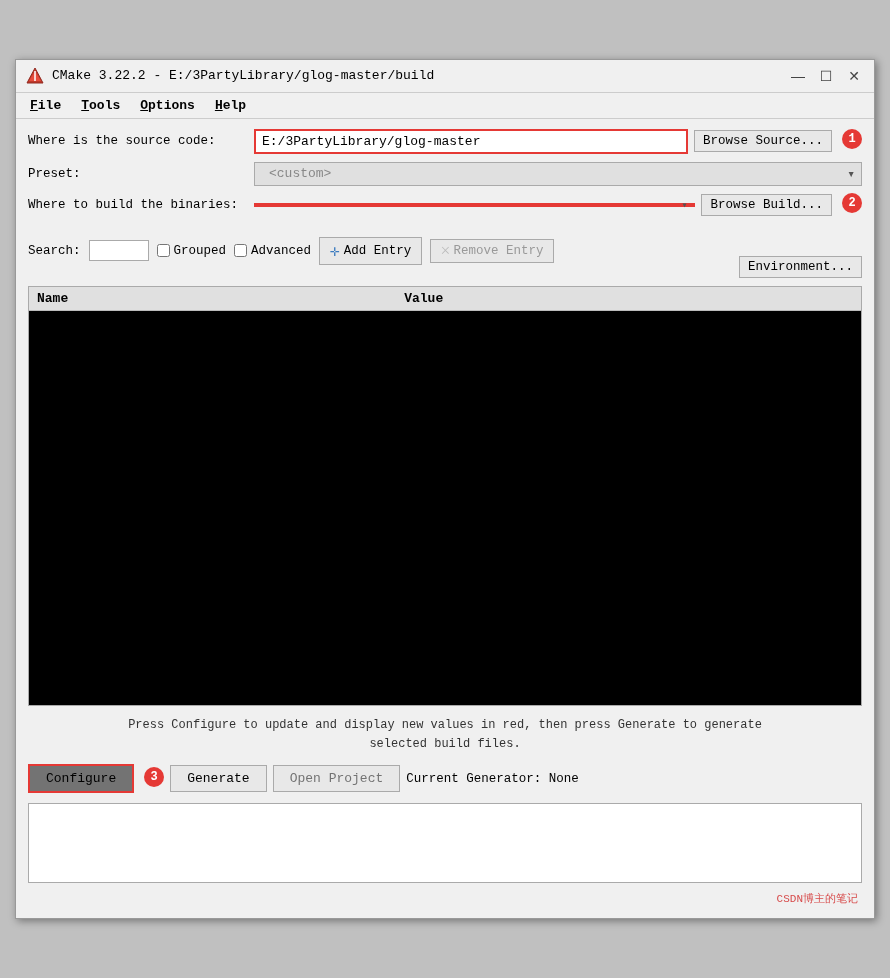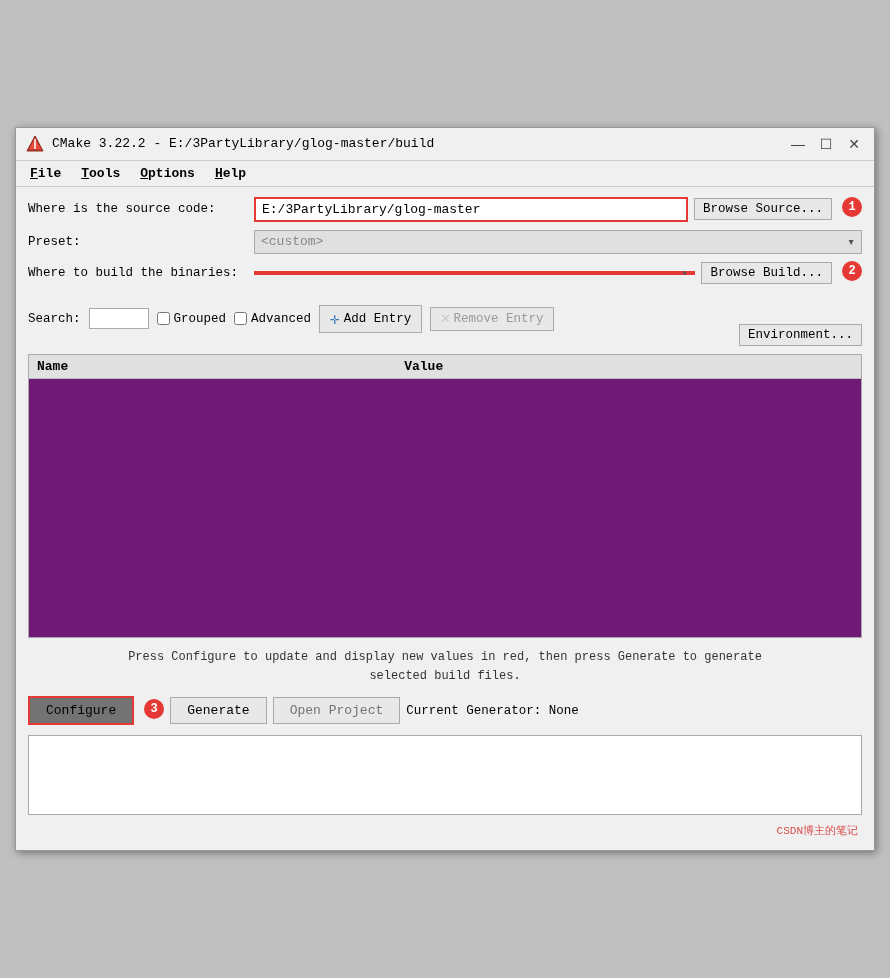--- a/index.html
+++ b/index.html
@@ -216,22 +216,22 @@
       border: 1px solid #aaa;
       background: #e8e8e8;
       cursor: pointer;
       font-size: 12.5px;
       font-family: 'Courier New', Courier, monospace;
       margin-left: auto;
       margin-top: 32px;
     }
     .table-area {
       border: 1px solid #aaa;
-      background: #701a75;
-      height: 284px;
+      background: #000000;
+      height: 420px;
       margin-bottom: 10px;
     }
     .table-header {
       display: flex;
       background: #e0e0e0;
       border-bottom: 1px solid #bbb;
       padding: 4px 8px;
     }
     .col-name {
       width: 45%;
@@ -362,21 +362,21 @@
     <div class="row">
       <span class="row-label">Where is the source code:</span>
       <input class="source-input" type="text" value="E:/3PartyLibrary/glog-master" style="">
       <button class="browse-btn">Browse Source...</button>
       <span class="badge">1</span>
     </div>
 
     <div class="preset-row">
       <span class="preset-label">Preset:</span>
       <div class="preset-dropdown">
-        <span style="color:#888; font-family:'Courier New',Courier,monospace; font-size:13px;">&lt;custom&gt;</span>
+        <span style="color:#888; font-family:'Courier New',Courier,monospace; font-size:13px;margin-left:8px;">&lt;custom&gt;</span>
         <span style="color:#555;">▾</span>
       </div>
     </div>
 
     <div class="build-row">
       <span class="build-row-label">Where to build the binaries:</span>
       <div class="select-wrapper">
         <span class="select-arrow">▾</span>
       </div>
       <button class="browse-btn">Browse Build...</button>

